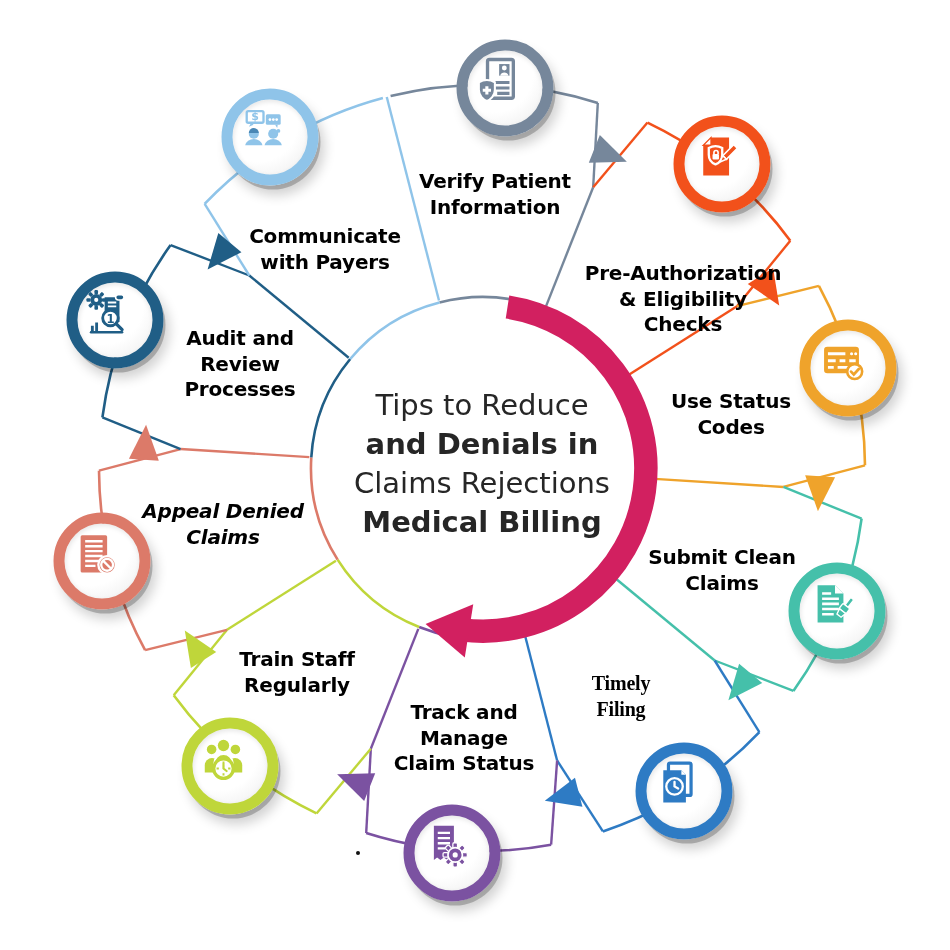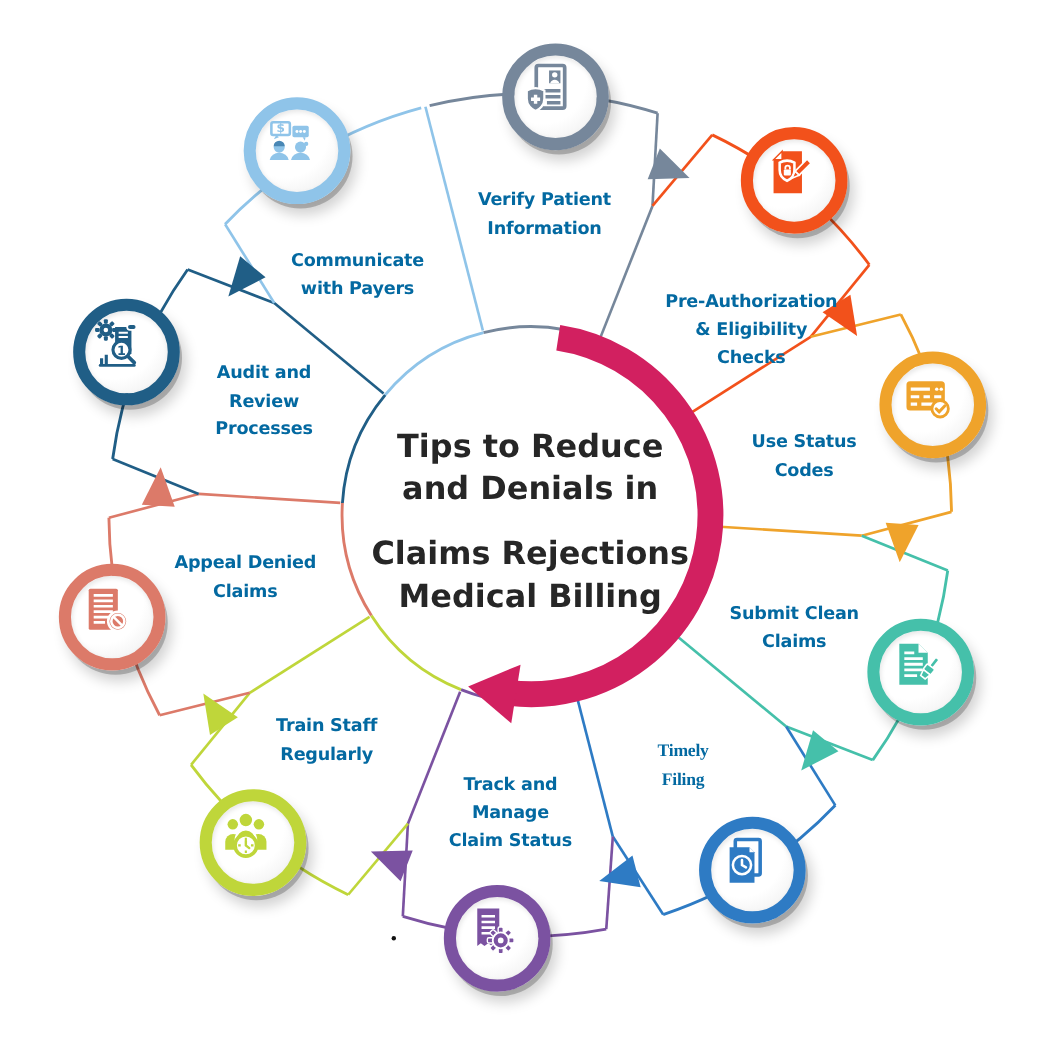--- a/index.html
+++ b/index.html
@@ -6,35 +6,35 @@
   .stage{
     position:relative;width:950px;height:950px;background:#ffffff;overflow:hidden;
     font-family:"DejaVu Sans","Liberation Sans",sans-serif;
   }
   .stage svg{position:absolute;left:0;top:0;}
   .center-title{
     position:absolute;left:482px;top:464px;transform:translate(-50%,-50%);
     width:340px;text-align:center;color:#262626;z-index:4;
   }
   .t-line{font-size:29px;line-height:39px;white-space:nowrap;}
-  .w-med{font-weight:bold;margin-top:20px;}
+  .w-med{font-weight:normal;}
   .w-bold{font-weight:800;}
   .icon-badge{
     position:absolute;width:75px;height:75px;border-radius:50%;
     border:11px solid #999;
     background:radial-gradient(circle at 35% 30%, #ffffff 55%, #ebebeb 100%);
     transform:translate(-50%,-50%);
     box-shadow:3px 5px 0 -1px rgba(0,0,0,0.22), 6px 10px 12px rgba(0,0,0,0.18),
                inset 1px 2px 5px rgba(0,0,0,0.10);
     display:flex;align-items:center;justify-content:center;z-index:5;
   }
   .item-label{
     position:absolute;transform:translate(-50%,-50%);text-align:center;
-    font-weight:700;font-size:16px;line-height:25.5px;letter-spacing:-0.2px;
-    color:#0369a1;white-space:pre-line;z-index:3;
+    font-weight:700;font-size:20px;line-height:25.5px;letter-spacing:-0.2px;
+    color:#000000;white-space:pre-line;z-index:3;
   }
   .stray-dot{
     position:absolute;left:356px;top:851px;width:4px;height:4px;border-radius:50%;
     background:#111;z-index:2;
   }
 </style>
 </head>
 <body>
 
 <div class="stage">
@@ -241,21 +241,21 @@
 Regularly</div>
       <div class="icon-badge" style="left: 102px; top: 561px; border-color: rgb(220, 122, 105);">
         <svg viewBox="0 0 48 48" width="62" height="62">
           <rect x="12.5" y="9" width="20.5" height="29" rx="1.2" fill="#DC7A69"></rect>
           <path d="M16 13.8 h13.5 M16 17.6 h13.5 M16 21.4 h13.5 M16 25.2 h13.5 M16 29 h13.5 M16 32.8 h8" stroke="#fff" stroke-width="1.9"></path>
           <circle cx="33" cy="32" r="6.8" fill="#DC7A69" stroke="#fff" stroke-width="1.8"></circle>
           <circle cx="33" cy="32" r="4.6" fill="none" stroke="#fff" stroke-width="1.8"></circle>
           <line x1="29.8" y1="28.7" x2="36.3" y2="35.2" stroke="#fff" stroke-width="1.8"></line>
         </svg>
       </div>
-      <div class="item-label" style="left: 223px; top: 524px;">Appeal Denied
+      <div class="item-label" style="left: 223px; top: 524px; font-style: italic;">Appeal Denied
 Claims</div>
       <div class="icon-badge" style="left: 115px; top: 320px; border-color: rgb(32, 94, 134);">
         <svg viewBox="0 0 48 48" width="62" height="62">
           <g transform="translate(14.5,13.5)">
             <g fill="#205E86">
               <rect x="-1.4" y="-7.6" width="2.8" height="3.2" rx="0.8"></rect>
               <rect x="-1.4" y="4.4" width="2.8" height="3.2" rx="0.8"></rect>
               <rect x="-7.6" y="-1.4" width="3.2" height="2.8" rx="0.8"></rect>
               <rect x="4.4" y="-1.4" width="3.2" height="2.8" rx="0.8"></rect>
               <g transform="rotate(45)">

